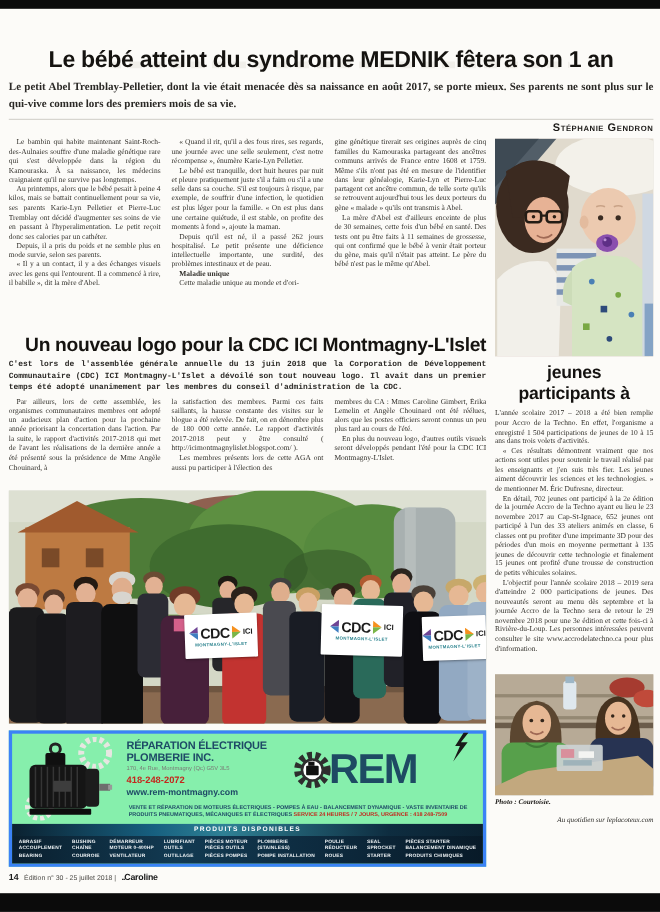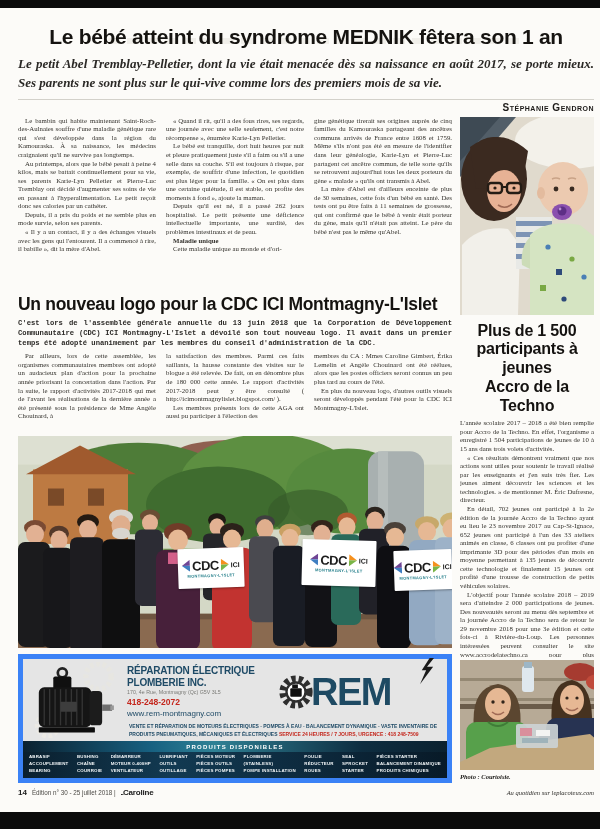--- a/index.html
+++ b/index.html
@@ -1,40 +1,40 @@
 <!DOCTYPE html>
 <html><head>
 <meta charset="utf-8">
 <style>
   html,body{margin:0;padding:0;background:#888;}
   .page{width:600px;height:829px;position:relative;background:#fcfbf8;overflow:hidden;
         font-family:"Liberation Serif",serif;color:#2f2d29;margin:0 auto;}
   .topbar{position:absolute;top:0;left:0;right:0;height:8px;background:#0b0b0b;}
   .bottombar{position:absolute;bottom:0;left:0;right:0;height:17px;background:#0b0b0b;}
-  .content{position:absolute;top:0;left:8px;right:6px;margin-left:10px;}
+  .content{position:absolute;top:18px;left:8px;right:6px;}
   
   .ghost{position:absolute;height:6px;background:repeating-linear-gradient(90deg,#eceae4 0 12px,transparent 12px 19px);opacity:.7;border-radius:2px;}
   
   header{padding-top:26px;position:relative;}
   h1{font-family:"Liberation Sans",sans-serif;font-size:21px;font-weight:900;text-align:center;
      margin:0;color:#151310;letter-spacing:-.3px;line-height:1.05;}
-  .lede{font-weight:700;font-size:13px;line-height:1.45;margin:7px 0 0;color:#2b2926;text-align:justify;font-style:italic;}
+  .lede{font-weight:700;font-size:10px;line-height:1.45;margin:7px 0 0;color:#2b2926;text-align:justify;}
   .rule{border:none;border-top:1px solid #d3d1ca;margin:6px 0 2px;}
   .byline{font-family:"Liberation Sans",sans-serif;font-variant:small-caps;font-weight:700;
           font-size:10px;text-align:right;letter-spacing:.5px;color:#1c1a18;}
   
   .main{display:flex;gap:8px;margin-top:4px;}
   .left{width:434px;flex:none;}
   .right{flex:1;min-width:0;}
   .a1cols{display:flex;gap:10px;height:170px;overflow:hidden;}
   .col{flex:1;min-width:0;}
   p.body{font-size:6.8px;line-height:1.26;text-align:justify;margin:0;text-indent:7px;color:#33312c;}
   p.noindent{text-indent:0;}
   p.subhead{font-weight:700;}
-  h2{font-family:"Liberation Sans",sans-serif;font-size:17.5px;font-weight:900;text-align:left;
+  h2{font-family:"Liberation Sans",sans-serif;font-size:17.5px;font-weight:900;text-align:right;
      margin:8px 0 0;letter-spacing:-.3px;color:#151310;line-height:1.05;}
   .lede2{font-weight:700;font-size:7.2px;line-height:1.4;text-align:justify;margin:5px 0 0;color:#2b2926;font-family:Liberation Mono, monospace;}
   .a2cols{display:flex;gap:10px;height:82px;overflow:hidden;margin-top:4px;}
   figure{margin:0;}
   
   .photo-group{position:relative;width:434px;height:212px;margin-top:2px;overflow:hidden;background:#cdd3c0;}
   .photo1{width:100%;height:198px;overflow:hidden;background:#e3ddd1;}
   .photo3{width:100%;height:110px;margin-top:3px;overflow:hidden;background:#b7aa96;}
   .sign{position:absolute;background:#fff;border-radius:1px;box-shadow:0 1px 2px rgba(0,0,0,.35);
         display:flex;flex-direction:column;align-items:center;justify-content:center;}
@@ -43,30 +43,30 @@
   .cdc-ici{font-family:"Liberation Sans",sans-serif;font-weight:800;font-size:7px;color:#1c1c1c;line-height:1;}
   .cdc-sub{font-family:"Liberation Sans",sans-serif;font-weight:700;font-size:4px;color:#27808c;letter-spacing:.3px;margin-top:1px;}
   
   h3{font-family:"Liberation Sans",sans-serif;font-size:16px;font-weight:900;text-align:center;
      line-height:1.17;margin:7px 0 4px;color:#141210;letter-spacing:-.2px;}
   h3 span{display:block;}
   .a3body{height:238px;overflow:hidden;}
   .caption{font-style:italic;font-weight:700;font-size:6.5px;margin-top:3px;color:#23211e;}
   .tagline{font-style:italic;font-size:6.5px;text-align:right;margin-top:9px;color:#2b2a27;}
   
-  .ad{margin-top:6px;border:5px solid #3b82f6;background:#e5e5e5;}
+  .ad{margin-top:6px;border:3px solid #3b82f6;background:#86efac;}
   .ad-main{display:flex;padding:3px 6px 2px;gap:6px;height:82px;box-sizing:border-box;}
   .motor{width:92px;flex:none;}
   .ad-right{flex:1;display:flex;flex-direction:column;min-width:0;}
   .ad-toprow{flex:1;display:flex;}
   .ad-center{width:150px;flex:none;padding-top:3px;font-family:"Liberation Sans",sans-serif;}
   .company{font-weight:900;font-size:10px;line-height:1.12;color:#1e4a66;letter-spacing:-.2px;}
   .address{font-size:5.3px;color:#7a7a76;margin-top:1px;}
   .phone{font-size:8.5px;font-weight:900;color:#c4271d;margin-top:2px;}
-  .website{font-size:8px;font-weight:400;color:#1e4a66;margin-top:2px;}
+  .website{font-size:8px;font-weight:700;color:#1e4a66;margin-top:2px;}
   .rem-logo{flex:1;display:flex;align-items:center;position:relative;padding-right:10px;}
   .rem-text{font-family:"Liberation Sans",sans-serif;font-size:38px;font-weight:900;color:#1e4a63;
             letter-spacing:-1.5px;line-height:1;position:relative;}
   .bolt{position:absolute;right:6px;top:-4px;}
   .services{font-family:"Liberation Sans",sans-serif;font-weight:700;font-size:5px;line-height:1.5;
             color:#1e4a66;text-align:left;margin:1px 0 1px 2px;}
   .services .red{color:#c4271d;}
   .products-header{height:11px;background:linear-gradient(90deg,#0b2130,#176080 30%,#2f8195 45%,#0e2d40 80%,#0b2130);
             display:flex;align-items:center;justify-content:center;font-family:"Liberation Sans",sans-serif;
             font-weight:700;font-size:6px;letter-spacing:1.2px;color:#fff;}
@@ -443,24 +443,22 @@
               <rect x="80" y="168" width="6" height="6" fill="#79a843"></rect>
               <circle cx="104" cy="182" r="2.6" fill="#2e4a7a"></circle>
               <path d="M70 120 Q60 130 62 148 L70 152 Z" fill="#ccdcb8"></path>
             </g>
             <rect x="134" y="50" width="10" height="148" fill="#cfd8e2"></rect>
             <rect x="136" y="150" width="8" height="48" fill="#3a6ea8" opacity=".5"></rect>
           </svg>
         </figure>
 
         <h3>
-          <span>Plus de 1 500</span>
+          <span>jeunes</span>
           <span>participants à</span>
-          <span>jeunes</span>
-          <span>Accro de la Techno</span>
         </h3>
 
         <div class="a3body">
           <p class="body noindent">L'année scolaire 2017 – 2018 a été bien remplie pour Accro de la Techno. En effet, l'organisme a enregistré 1 504 participations de jeunes de 10 à 15 ans dans trois volets d'activités.</p>
           <p class="body">« Ces résultats démontrent vraiment que nos actions sont utiles pour soutenir le travail réalisé par les enseignants et j'en suis très fier. Les jeunes aiment découvrir les sciences et les technologies. » de mentionner M. Éric Dufresne, directeur.</p>
           <p class="body">En détail, 702 jeunes ont participé à la 2e édition de la journée Accro de la Techno ayant eu lieu le 23 novembre 2017 au Cap-St-Ignace, 652 jeunes ont participé à l'un des 33 ateliers animés en classe, 6 classes ont pu profiter d'une imprimante 3D pour des périodes d'un mois en moyenne permettant à 135 jeunes de découvrir cette technologie et finalement 15 jeunes ont profité d'une trousse de construction de petits véhicules solaires.</p>
           <p class="body">L'objectif pour l'année scolaire 2018 – 2019 sera d'atteindre 2 000 participations de jeunes. Des nouveautés seront au menu dès septembre et la journée Accro de la Techno sera de retour le 29 novembre 2018 pour une 3e édition et cette fois-ci à Rivière-du-Loup. Les personnes intéressées peuvent consulter le site www.accrodelatechno.ca pour plus d'information.</p>
         </div>
 
         <figure class="photo3">

